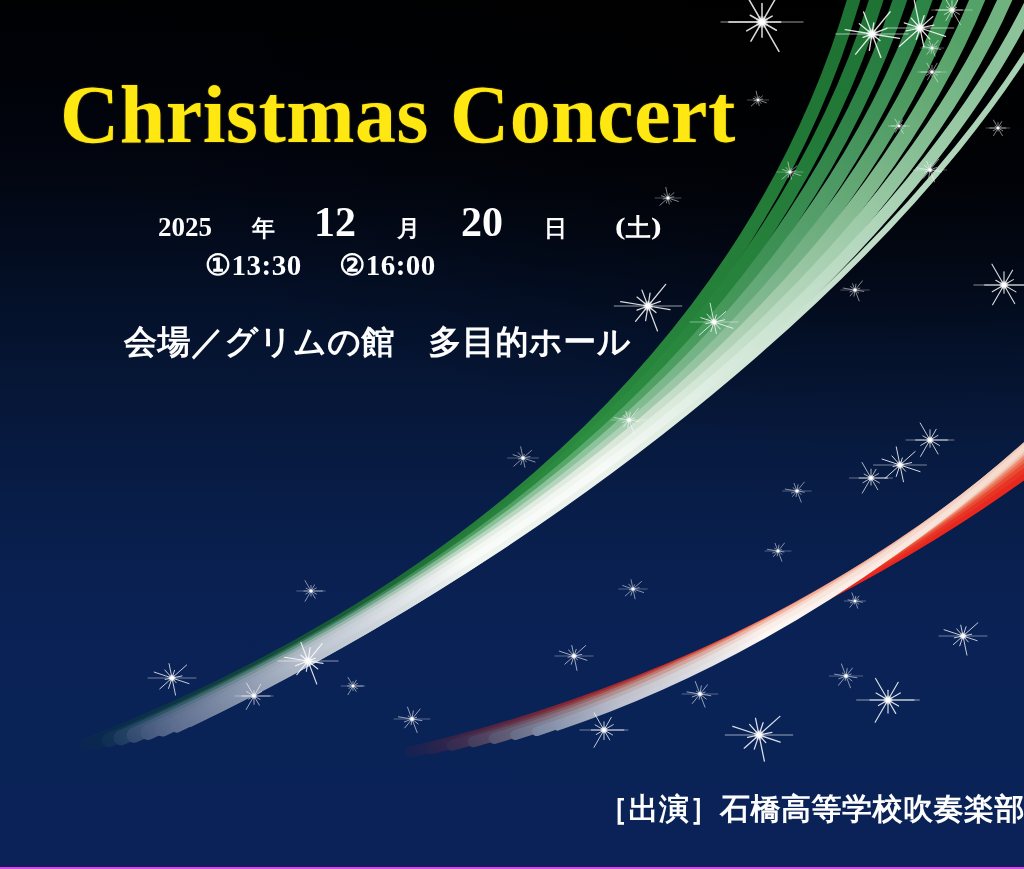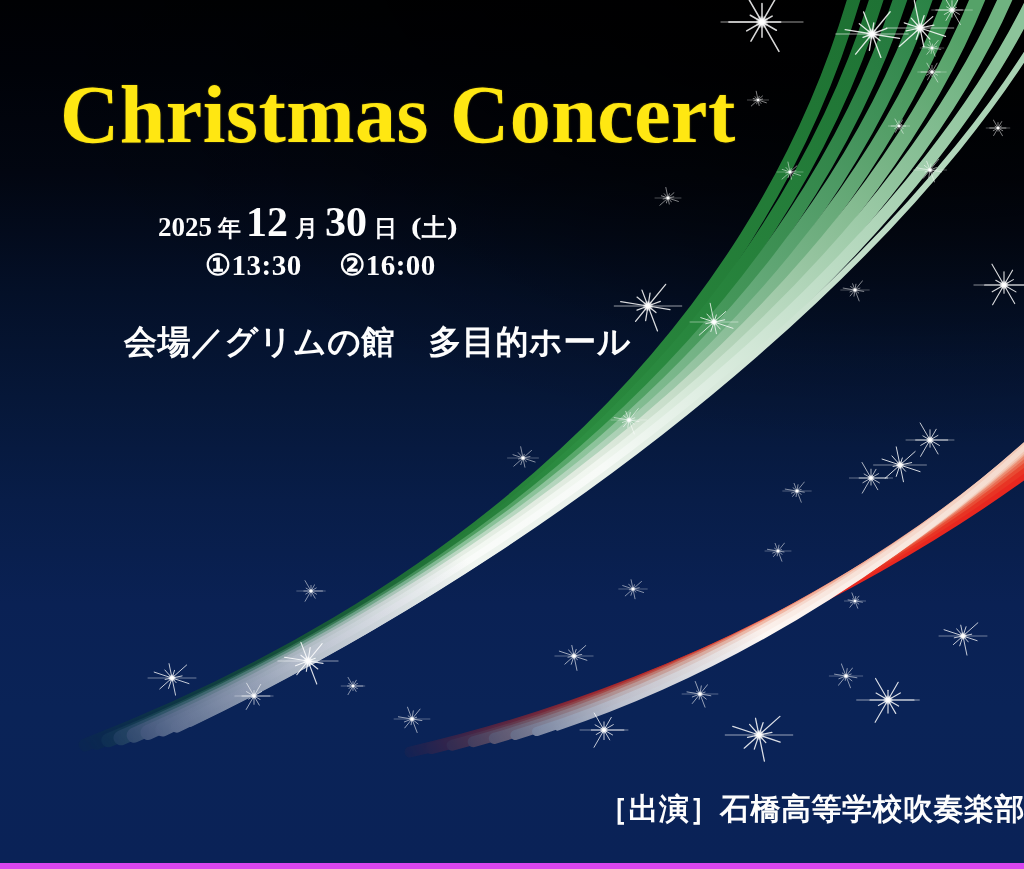--- a/index.html
+++ b/index.html
@@ -11,21 +11,21 @@
   body {
     font-family: "Liberation Serif", "DejaVu Serif", serif;
   }
 
   #poster {
     position: relative;
     width: 1024px;
     height: 869px;
     overflow: hidden;
     background: #04070f;
-    border-bottom: 6px solid #d946ef;
+    border-bottom: 2px solid #d946ef;
     box-sizing: border-box;
   }
 
   
   #bg-gradient {
     position: absolute;
     inset: 0;
     background: linear-gradient(to bottom,
         #000103 0%,
         #000208 8%,
@@ -78,20 +78,21 @@
   }
 
   #date-line {
     position: absolute;
     left: 158px;
     top: 190px;
     color: #fdfdfd;
     white-space: nowrap;
     display: flex;
     align-items: baseline;
+    gap: 34px;
   }
   #date-line .yr   { font-size: 27px; font-weight: 700; letter-spacing: 0px; }
   #date-line .k    { font-size: 23px; font-weight: 700; padding: 0 5px 0 6px; font-family: "DejaVu Serif", serif; }
   #date-line .big  { font-size: 42px; font-weight: 700; letter-spacing: 0px; margin-top: 8px; }
   #date-line .k2   { font-size: 23px; font-weight: 700; padding: 0 7px; font-family: "DejaVu Serif", serif; }
   #date-line .dow  { font-size: 25px; font-weight: 700; padding-left: 6px; font-family: "DejaVu Serif", serif; }
 
   #time-line {
     position: absolute;
     left: 205px;
@@ -889,21 +890,21 @@
 
   <div class="text-layer">
 
     <div id="title">Christmas Concert</div>
 
     <div id="date-line">
       <span class="yr">2025</span>
       <span class="k">年</span>
       <span class="big">12</span>
       <span class="k2">月</span>
-      <span class="big">30</span>
+      <span class="big">20</span>
       <span class="k2">日</span>
       <span class="dow">(土)</span>
     </div>
 
     <div id="time-line">
       <span>①13:30</span>
       <span class="gap"></span>
       <span>②16:00</span>
     </div>
 

